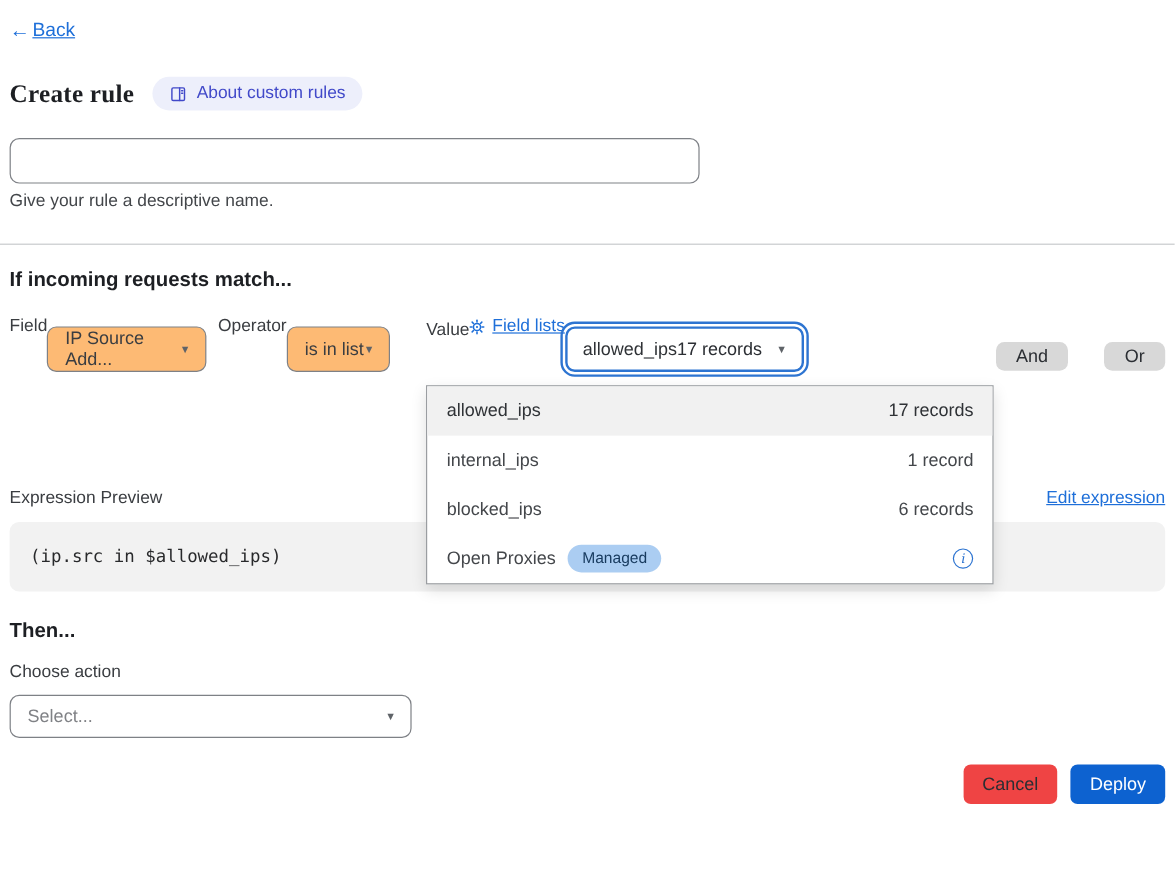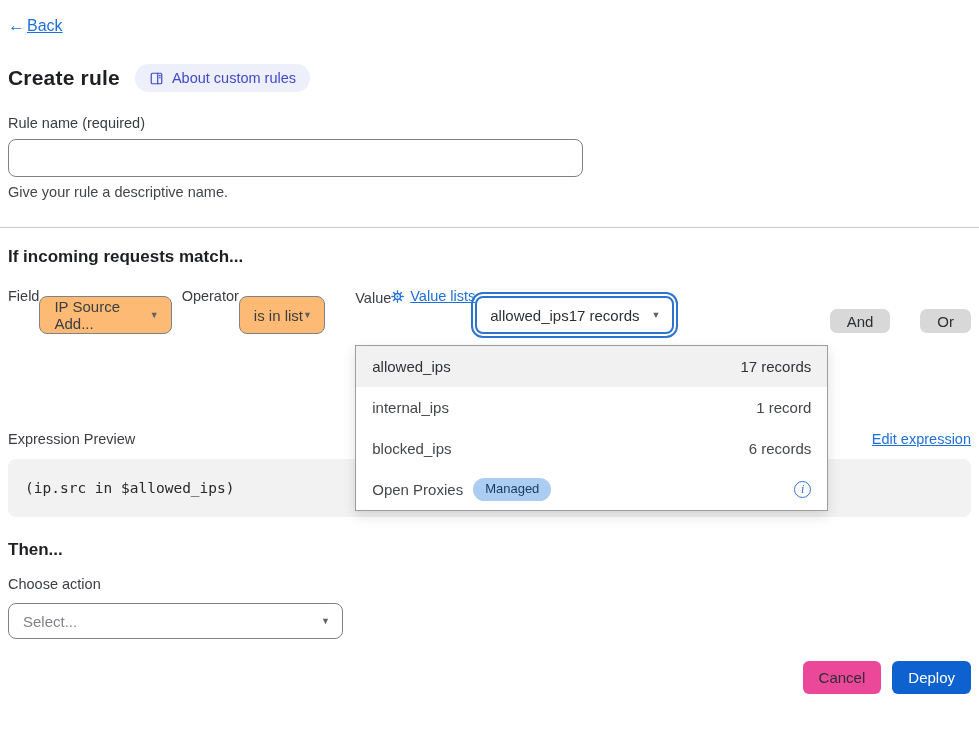--- a/index.html
+++ b/index.html
@@ -16,21 +16,21 @@
   
   .back-link {
     display: inline-flex; align-items: center; gap: 2px;
     color: #1e6fd9; font-size: 16px; text-decoration: none; cursor: pointer;
   }
   .back-link .arrow { font-size: 17px; text-decoration: none; }
   .back-link .back-text { text-decoration: underline; }
 
   
   .title-row { margin-top: 28px; display: flex; align-items: center; gap: 15px; }
-  .page-title { font-size: 21px; font-weight: 700; color: #1d1f23; letter-spacing: .2px; }
+  .page-title { font-size: 21px; font-weight: 700; color: #1d1f23; letter-spacing: .2px; font-family: Liberation Serif, serif; }
   .about-badge {
     display: inline-flex; align-items: center; gap: 8px;
     background: #edeffb; color: #4149c9;
     padding: 6px 14px; border-radius: 16px; font-size: 14.5px; cursor: pointer;
   }
 
   
   .field-label { font-size: 14.5px; color: #3a3d41; display: block; }
   .rule-name-group { margin-top: 23px; }
   .rule-name-input {
@@ -123,21 +123,21 @@
     padding: 0 12px 0 14px; font-size: 15px; cursor: pointer;
   }
   .placeholder-text { color: #808286; }
 
   
   .footer-actions { margin-top: 22px; display: flex; justify-content: flex-end; gap: 11px; }
   .btn {
     height: 33px; padding: 0 16px; border: none; border-radius: 6px;
     font-size: 15px; font-family: inherit; display: flex; align-items: center; cursor: pointer;
   }
-  .btn-gray { background: #ec4899; color: #2b2e33; }
+  .btn-gray { background: #ef4444; color: #2b2e33; }
   .btn-blue { background: #0d62d0; color: #ffffff; }
 
   .icon-svg { display: block; }
 </style>
 </head>
 <body>
 
 <div class="container">
 
   
@@ -155,21 +155,20 @@
         <line x1="11.6" y1="3" x2="11.6" y2="17"></line>
         <line x1="13.8" y1="6.2" x2="15" y2="6.2"></line>
         <line x1="13.8" y1="9" x2="15" y2="9"></line>
       </svg>
       <span>About custom rules</span>
     </span>
   </div>
 
   
   <div class="rule-name-group">
-    <label class="field-label">Rule name (required)</label>
     <input class="rule-name-input" type="text" aria-label="Rule name (required)" style="">
     <div class="helper-text">Give your rule a descriptive name.</div>
   </div>
 
   <hr class="divider">
 
   
   <h2 class="section-heading">If incoming requests match...</h2>
 
   <div class="condition-row">
@@ -198,21 +197,21 @@
             <circle cx="10" cy="10" r="1.4" fill="#1e6fd9" stroke="none"></circle>
             <line x1="10" y1="1.2" x2="10" y2="3.6"></line>
               <line x1="10" y1="16.4" x2="10" y2="18.8"></line>
             <line x1="1.2" y1="10" x2="3.6" y2="10"></line>
               <line x1="16.4" y1="10" x2="18.8" y2="10"></line>
             <line x1="3.8" y1="3.8" x2="5.5" y2="5.5"></line>
               <line x1="14.5" y1="14.5" x2="16.2" y2="16.2"></line>
             <line x1="16.2" y1="3.8" x2="14.5" y2="5.5"></line>
               <line x1="5.5" y1="14.5" x2="3.8" y2="16.2"></line>
           </svg>
-          <span class="link-text">Value lists</span>
+          <span class="link-text">Field lists</span>
         </a>
       </div>
       <div class="value-combobox">
         <span>allowed_ips</span>
         <span class="value-right">
           <span>17 records</span>
           <span class="caret">▼</span>
         </span>
       </div>
 

